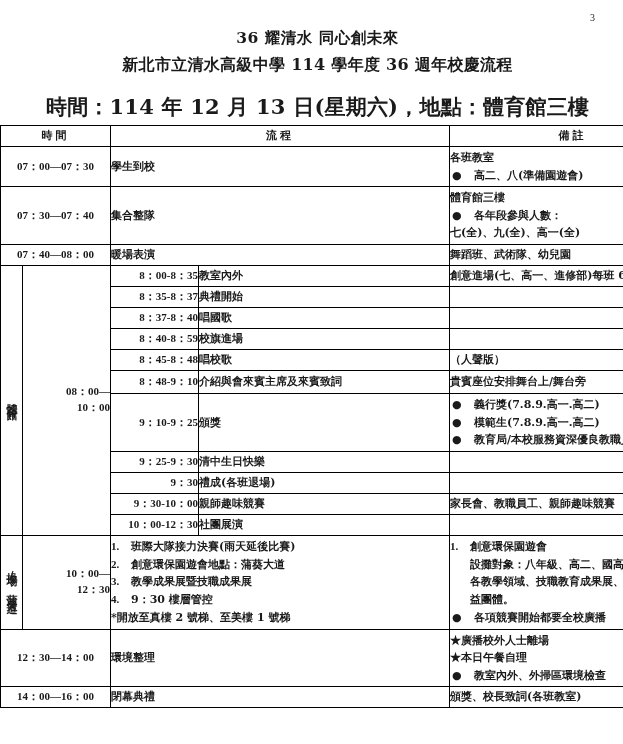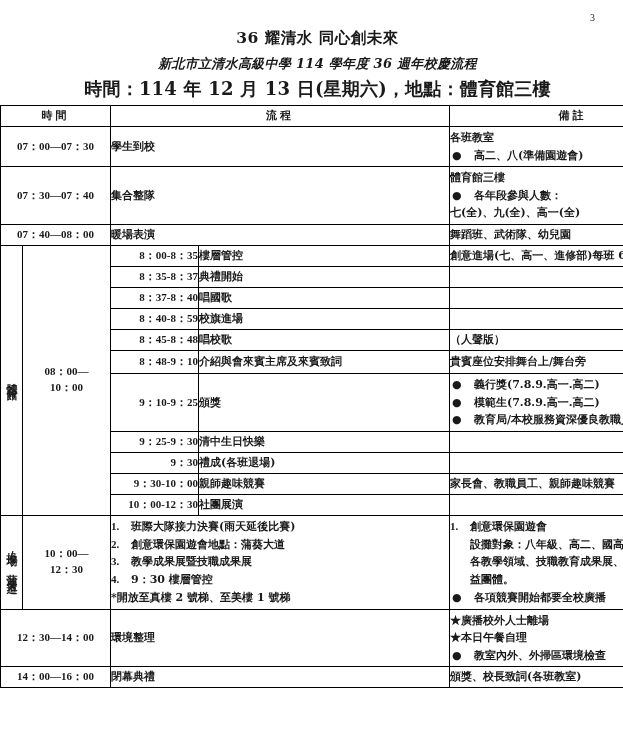--- a/index.html
+++ b/index.html
@@ -35,28 +35,27 @@
     padding-left: 12px;
   }
   .title-sub {
     font-size: 15.5px;
     letter-spacing: 0.5px;
     font-weight: 700;
     font-family: "DejaVu Serif", serif;
     margin-bottom: 6px;
   }
   .title-main {
-    font-size: 13px;
+    font-size: 16px;
     font-weight: 700;
     letter-spacing: 0.3px;
-    margin-bottom: 4px;
-    font-style: italic;
+    margin-bottom: 17px;
   }
   .title-when {
-    font-size: 18px;
+    font-size: 21px;
     font-weight: 700;
     letter-spacing: 0.2px;
     margin-bottom: 4px;
   }
   table.schedule {
     border-collapse: collapse;
     width: 589px;
     margin: 3px auto 0 auto;
     table-layout: fixed;
   }
@@ -84,21 +83,21 @@
   .vlabel-text {
     writing-mode: vertical-rl;
     text-orientation: upright;
     letter-spacing: 3px;
     display: inline-block;
     line-height: 1;
     font-size: 11px;
     font-weight: 600;
   }
   .cell-time { text-align: center; white-space: nowrap; font-family: "Liberation Serif", serif; font-size: 11.5px; margin-top: 19px;}
-  .time-block { text-align: center; padding-left: 10px; font-family:"Liberation Serif", serif; font-size: 11.5px; }
+  .time-block { text-align: right; padding-left: 10px; font-family:"Liberation Serif", serif; font-size: 11.5px; }
   .time-block div { white-space: nowrap; }
   .subtime { font-family: "Liberation Serif", serif; font-size: 11.5px; text-align: right; padding-left: 6px;}
   .proc { padding-left: 6px; }
   .note { padding-left: 6px; }
   ul.blist {
     list-style: none;
     margin: 0;
     padding: 0;
   }
   ul.blist li {
@@ -191,21 +190,21 @@
 
     <tr>
       <td class="c-vlabel" rowspan="11">
         <span class="vlabel-text">體育館</span>
       </td>
       <td class="time-block" rowspan="11">
         <div>08：00—</div>
         <div>10：00</div>
       </td>
       <td class="subtime">8：00-8：35</td>
-      <td class="proc">樓層管控</td>
+      <td class="proc">教室內外</td>
       <td class="note">創意進場(七、高一、進修部)每班 60 秒</td>
     </tr>
     <tr>
       <td class="subtime">8：35-8：37</td>
       <td class="proc">典禮開始</td>
       <td class="note">&nbsp;</td>
     </tr>
     <tr>
       <td class="subtime">8：37-8：40</td>
       <td class="proc">唱國歌</td>

